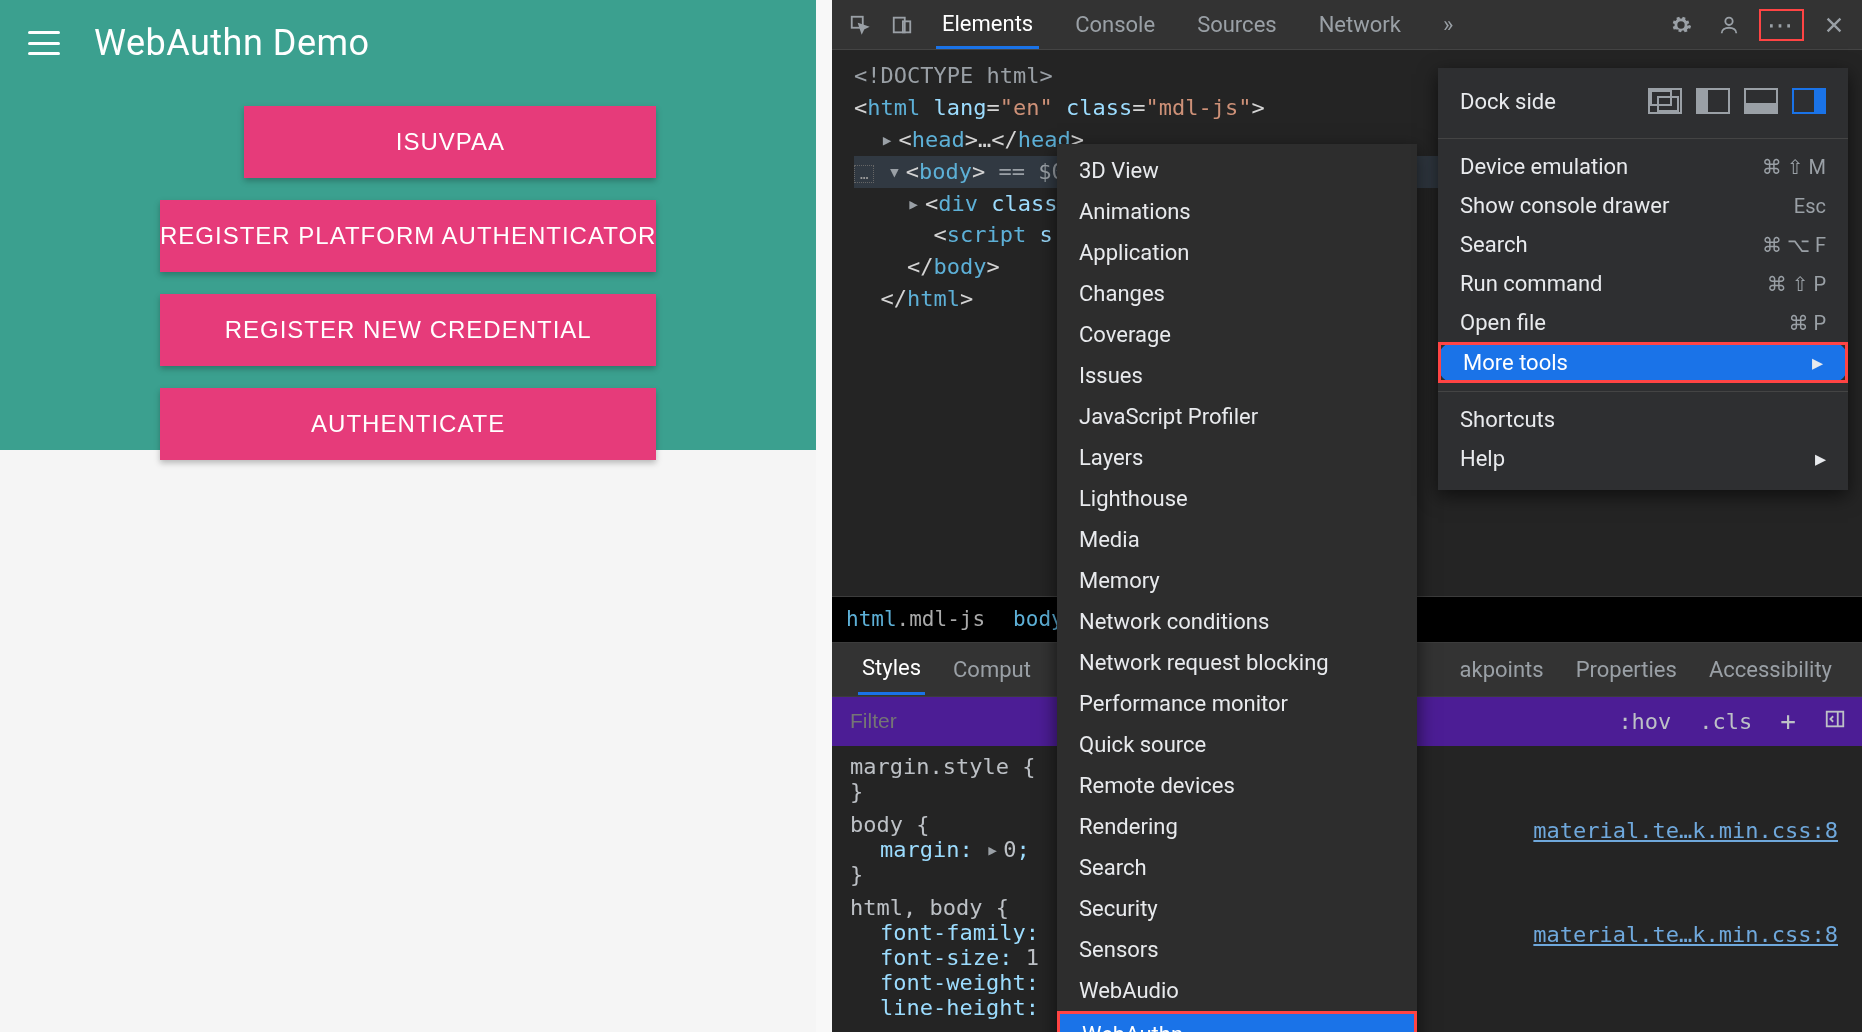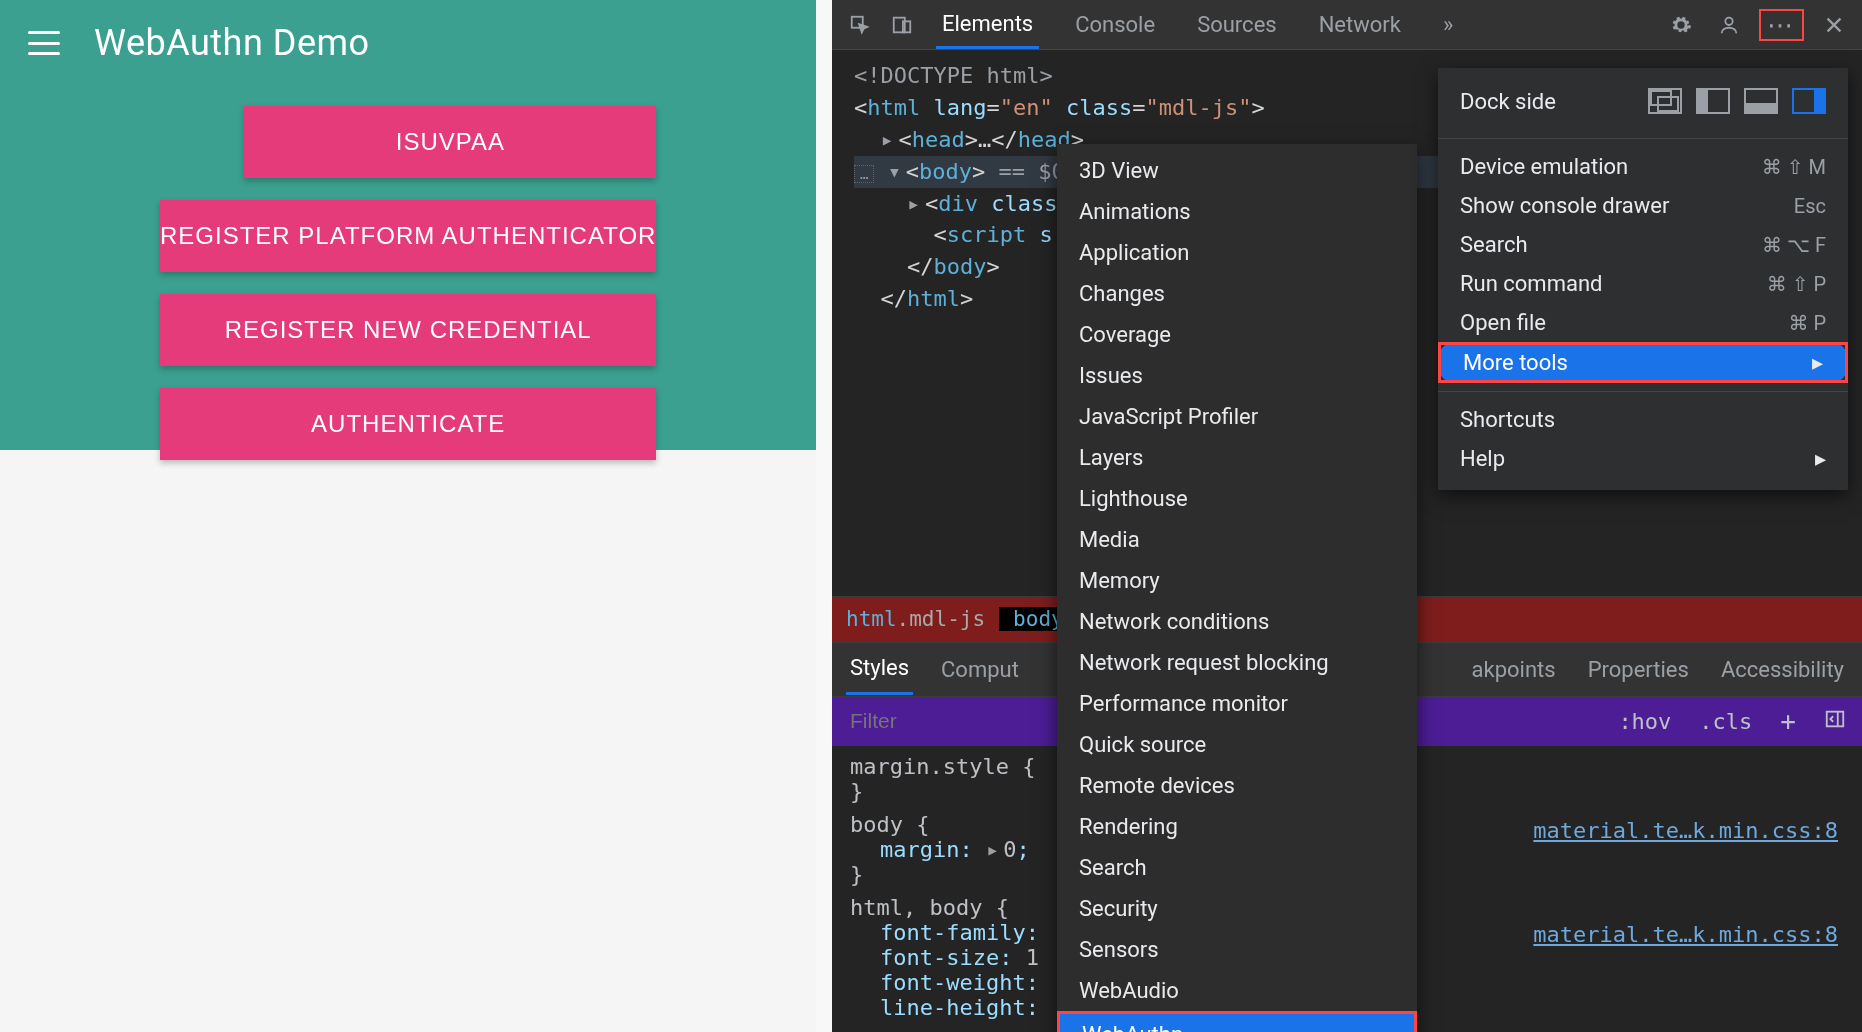--- a/index.html
+++ b/index.html
@@ -33,26 +33,26 @@
 .elements-top { flex:1; display:flex; flex-direction:column; }
 .dom-tree { padding: 10px 22px; font-family: Menlo, Consolas, monospace; font-size: 22px; line-height: 1.45; color: #d4d4d4; }
 .tag-name { color: #5db0d7; }
 .attr-name { color: #9cdcfe; }
 .attr-val { color: #ce9178; }
 .triangle { color:#9aa0a6; display:inline-block; width:18px; }
 .dotted-box { border:1px dotted #666; font-size:14px; padding:0 5px; color:#999; }
 .sel-row { background:#313942; }
 .eq-dollar { color:#9aa0a6; }
 
-.breadcrumb { height: 46px; background: #7f1d1d; border-top: 1px solid #3c3c3c; display:flex; align-items:center; font-family: Menlo, Consolas, monospace; font-size: 21px; }
+.breadcrumb { height: 46px; background: #000000; border-top: 1px solid #3c3c3c; display:flex; align-items:center; font-family: Menlo, Consolas, monospace; font-size: 21px; }
 .bc-item { padding:0 14px; color:#5db0d7; }
 .bc-item.active { background:#000; color:#5db0d7; }
 .bc-cls { color:#aaa; }
 
-.styles-header { height: 54px; background: #333; border-top:1px solid #3c3c3c; display:flex; align-items:center; padding:0 14px; gap: 24px; }
+.styles-header { height: 54px; background: #333; border-top:1px solid #3c3c3c; display:flex; align-items:center; padding:0 26px; gap: 24px; }
 .styles-tab { color:#9aa0a6; font-size:22px; cursor:pointer; padding: 0 4px;}
 .styles-tab.active { color:#fff; border-bottom:3px solid #1a73e8; padding-bottom:12px; padding-top:12px;}
 
 .filter-row { height: 50px; background: #4c1d95; display:flex; align-items:center; border-top:1px solid #3c3c3c; }
 .filter-input { background:transparent; border:none; color:#9aa0a6; font-size:21px; padding:0 18px; flex:0 0 260px; outline:none; }
 .filter-tools { margin-left:auto; display:flex; align-items:center; gap:28px; color:#bdc1c6; font-family:Menlo,Consolas,monospace; font-size:22px; padding-right:16px;}
 .filter-tool { cursor:pointer; }
 .plus-icon { font-size:26px; }
 
 .styles-body { flex:1; overflow:hidden; font-family: Menlo, Consolas, monospace; font-size: 22px; padding: 8px 18px; position:relative; }

